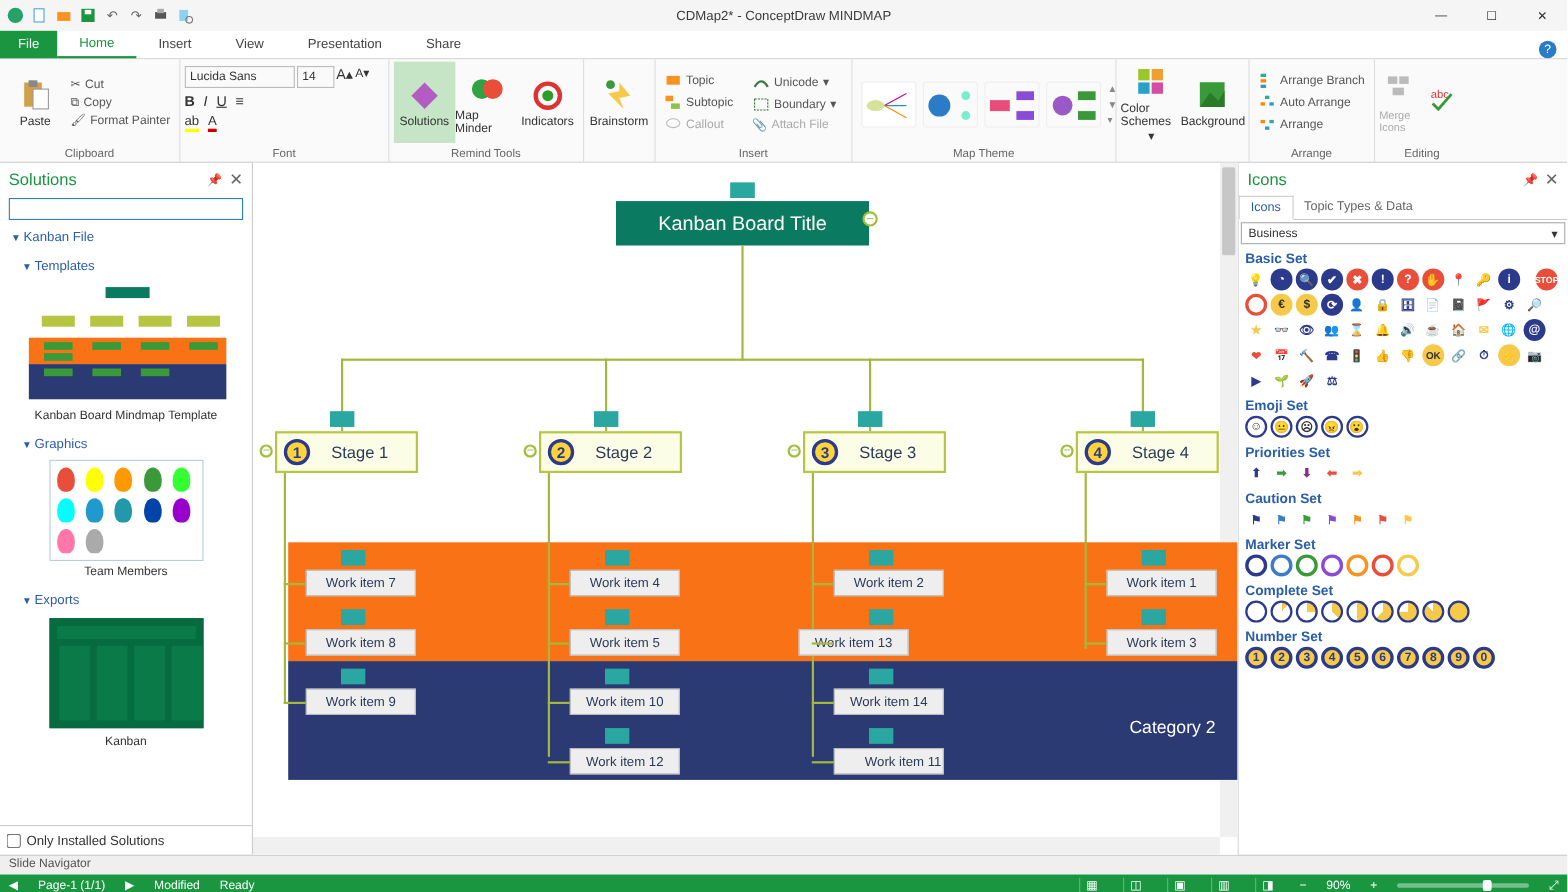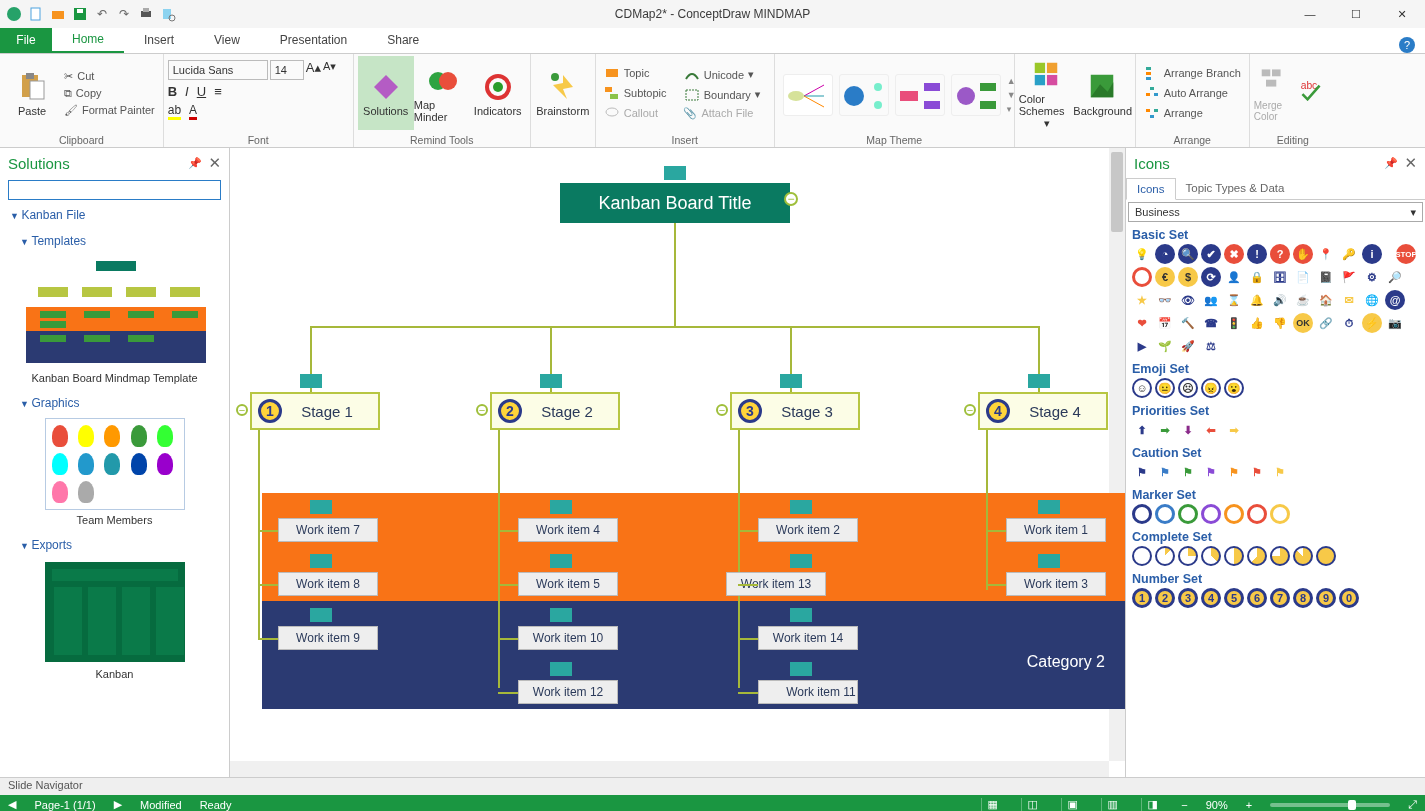--- a/index.html
+++ b/index.html
@@ -353,21 +353,21 @@
   </div>
 
   <div class="group" style="border-right:none;">
     <div class="group-body">
       <div class="big-btn" style="color:#aaa;width:44px;">
         <span class="ricon"><svg viewBox="0 0 28 28" width="24" height="24">
               <rect x="2" y="4" width="10" height="8" fill="#bbb"></rect>
               <rect x="14" y="4" width="10" height="8" fill="#bbb"></rect>
               <rect x="7" y="16" width="12" height="8" fill="#bbb"></rect>
             </svg></span>
-        <span style="font-size:10px;line-height:11px;">Merge Color</span>
+        <span style="font-size:10px;line-height:11px;">Merge Icons</span>
       </div>
       <div class="big-btn" style="width:34px;">
         <span class="ricon"><svg viewBox="0 0 28 28" width="24" height="24">
               <text x="2" y="14" font-size="12" fill="#d33">abc</text>
               <path d="M4 20 L10 26 L24 10" fill="none" stroke="#3a9a3a" stroke-width="3"></path>
             </svg></span>
       </div>
     </div>
     <div class="group-label">Editing</div>
   </div>
@@ -426,20 +426,24 @@
     <div class="template-label">Team Members</div>
     <div class="sol-section" style="padding-left:20px;">Exports</div>
     <div class="export-thumb">
       <div class="et-bar"></div>
       <div class="et-col" style="left:8px;"></div>
         <div class="et-col" style="left:42px;"></div>
         <div class="et-col" style="left:76px;"></div>
         <div class="et-col" style="left:110px;"></div>
     </div>
     <div class="template-label">Kanban</div>
+    <div class="only-installed">
+      <input type="checkbox" style="">
+      <span>Only Installed Solutions</span>
+    </div>
   </div>
 
   <div class="canvas-area">
     <div class="vscroll">
         <div class="thumb"></div>
       </div>
     <div class="hscroll"></div>
 
     <div class="colstrip orange"></div>
     <div class="colstrip navy"></div>

